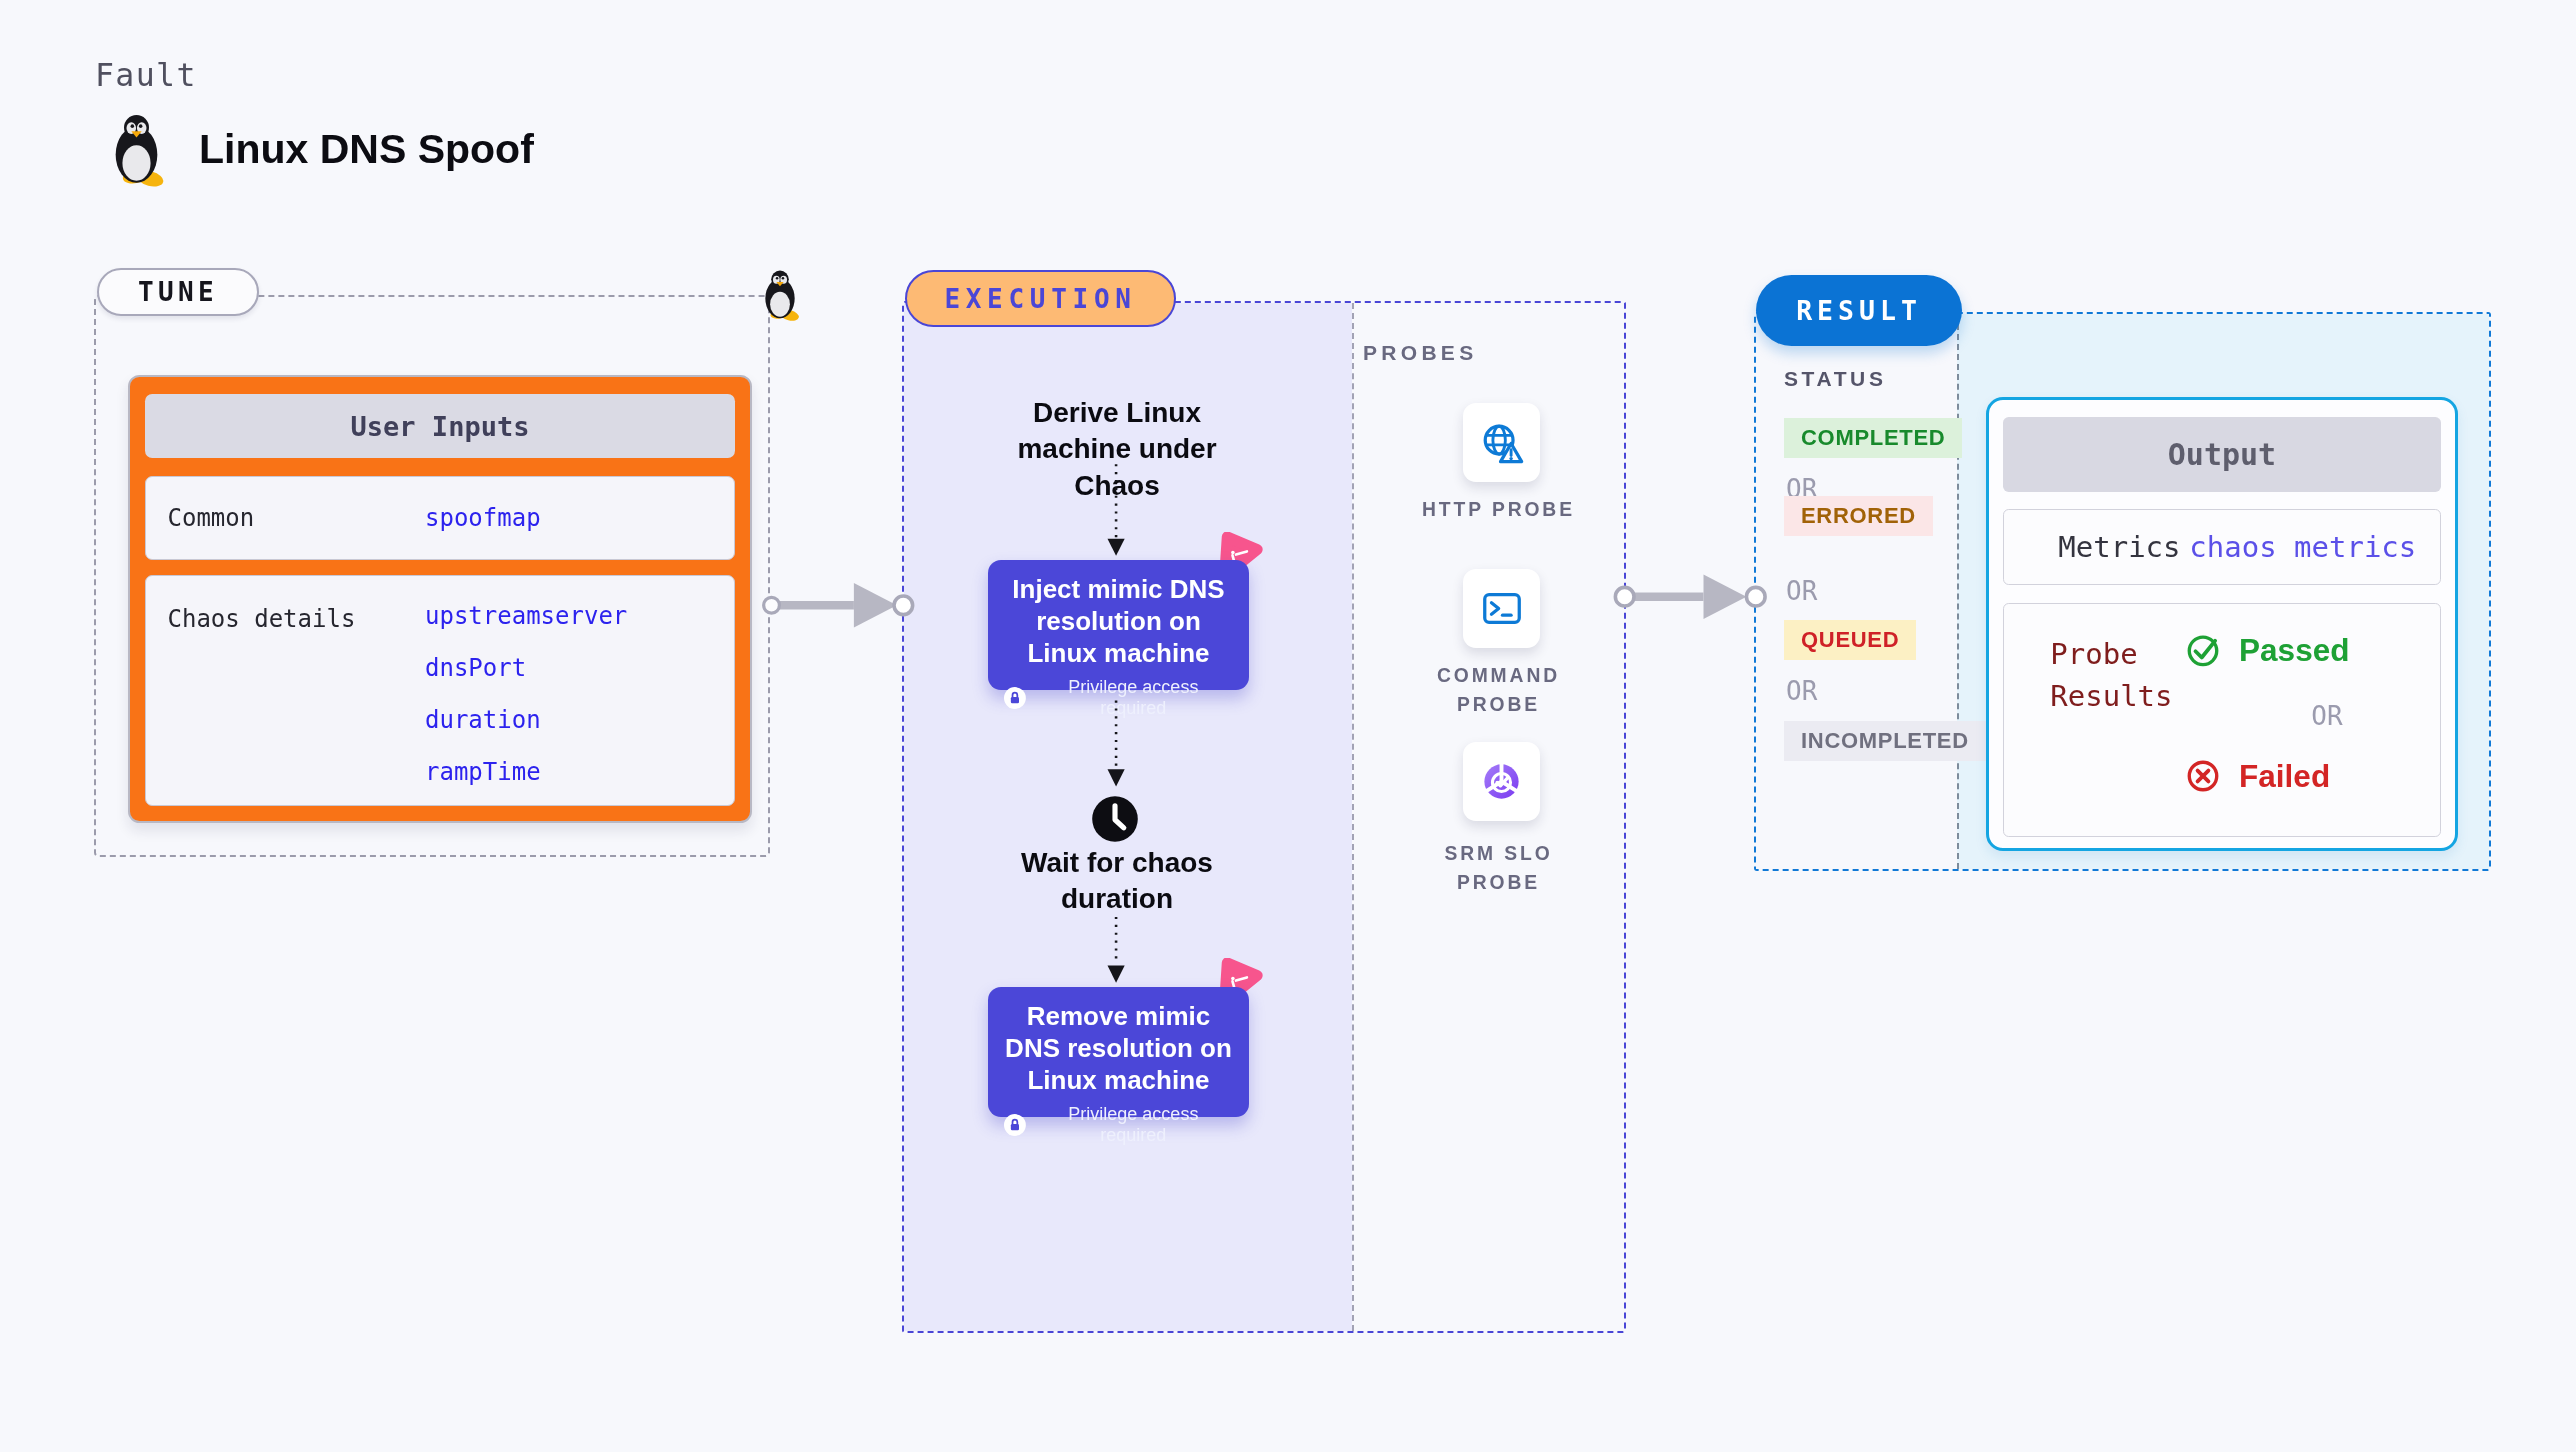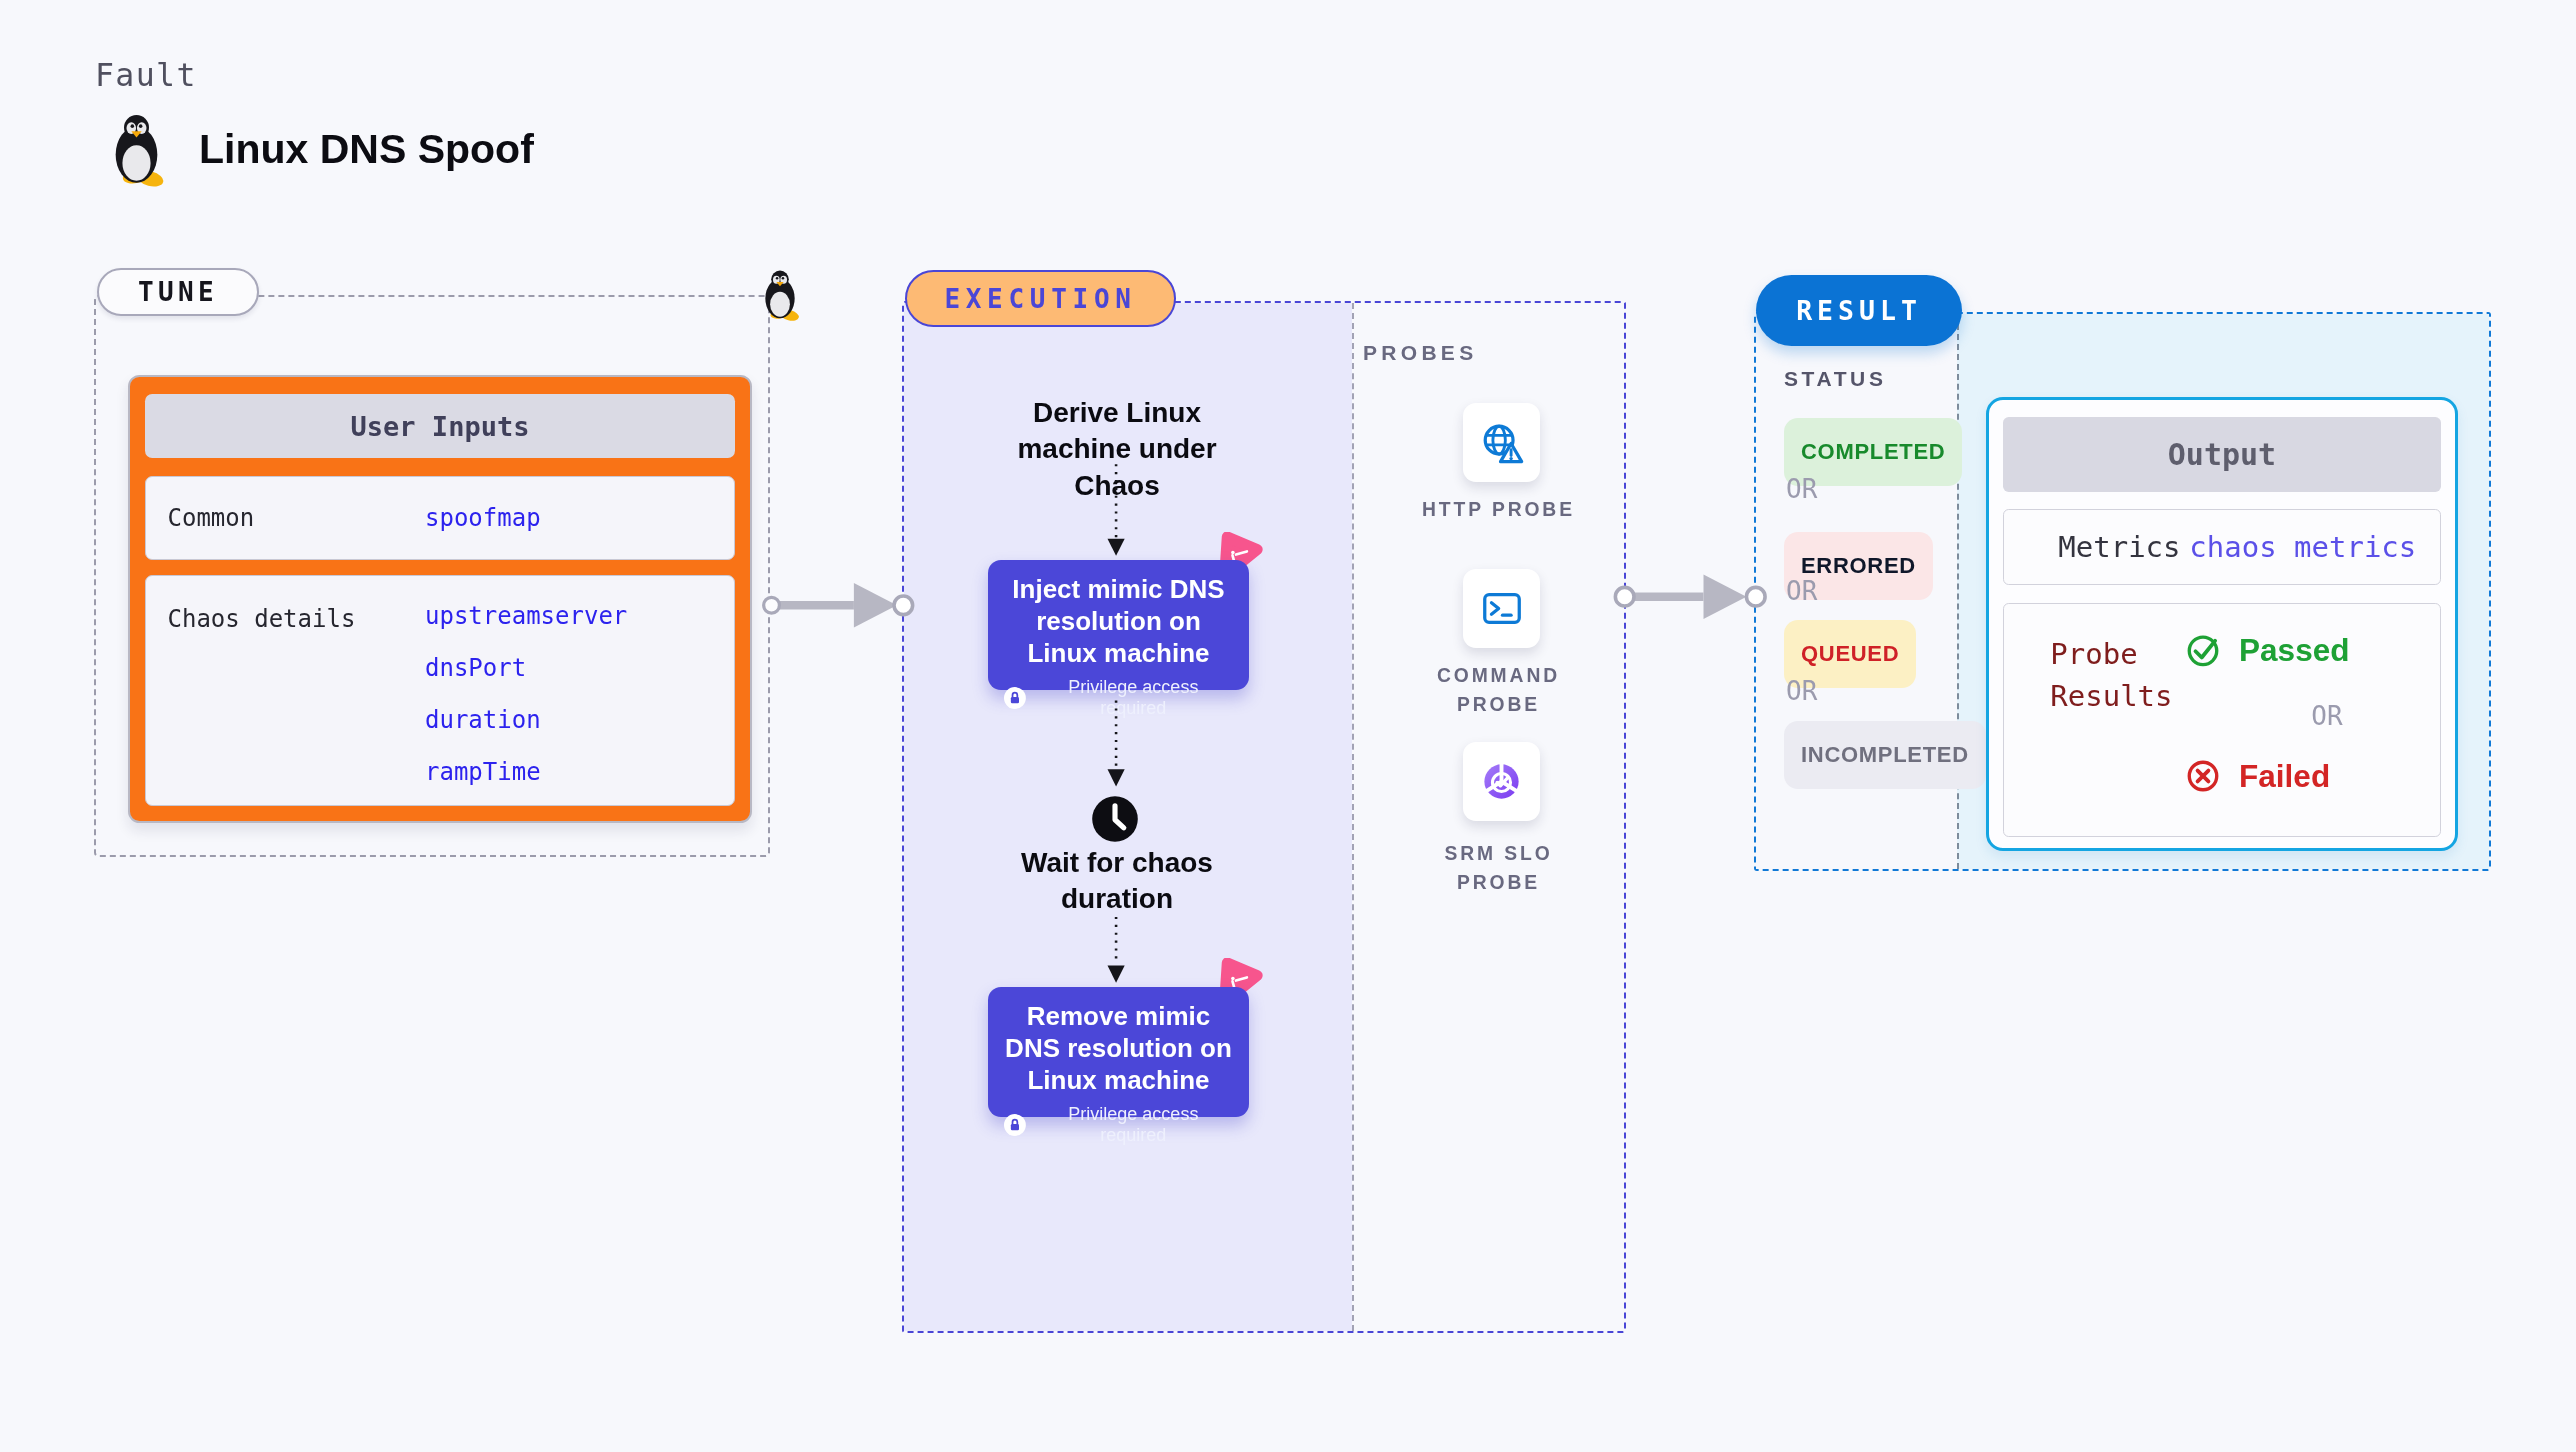--- a/index.html
+++ b/index.html
@@ -71,24 +71,24 @@
   .probes-title{left:1363px;top:341px;font:bold 21px var(--sans);color:#696980;letter-spacing:4.3px;z-index:3}
   .probe-card{left:1463px;width:77px;height:79px;background:#fff;border-radius:13px;z-index:3;
     box-shadow:0 5.7px 11.5px rgba(30,30,70,.13);display:flex;align-items:center;justify-content:center}
   .probe-card-1{top:403px}.probe-card-2{top:569px}.probe-card-3{top:742px}
   .probe-label{left:1408px;width:181px;text-align:center;font:bold 19.3px var(--sans);color:#696980;
     letter-spacing:2.9px;line-height:1.5;z-index:3}
   .probe-label-1{top:496px}.probe-label-2{top:662px}.probe-label-3{top:840px}
 
   
   .status-title{left:1784px;top:367px;font:bold 21px var(--sans);color:#55556a;letter-spacing:3.6px;z-index:3}
-  .status-badge{position:absolute;left:1784px;border-radius:14px;font:bold 22px var(--sans);
-    letter-spacing:0.7px;padding:21px 17px;z-index:3}
+  .status-badge{position:absolute;left:1784px;border-radius:0;font:bold 22px var(--sans);
+    letter-spacing:0.7px;padding:7px 17px;z-index:3}
   .badge-completed{top:418px;color:#188a2c;background:#dcf1db}
-  .badge-errored{top:532px;color:#0f172a;background:#fbe6e7}
+  .badge-errored{top:496px;color:#a16207;background:#fbe6e7}
   .badge-queued{top:620px;color:#cf2127;background:#fcf0c4}
   .badge-incompleted{top:721px;color:#70707f;background:#ebebf2}
   .or-label{position:absolute;left:1786px;font:26px var(--mono);color:#9b9bae;z-index:3}
   .or-1{top:474px}.or-2{top:576px}.or-3{top:676px}
 
   
   .output-card{left:1986px;top:397px;width:472px;height:454px;background:#fdfdff;border:3.6px solid #14a5e2;
     border-radius:17px;z-index:3;box-shadow:0 5.7px 11.5px rgba(20,120,190,.10)}
   .output-header{position:absolute;left:14.3px;top:16.5px;right:14.3px;height:75px;background:#d8d8e2;border-radius:5.7px;
     display:flex;align-items:center;justify-content:center;font:bold 30px var(--mono);color:#5e5e6d}

